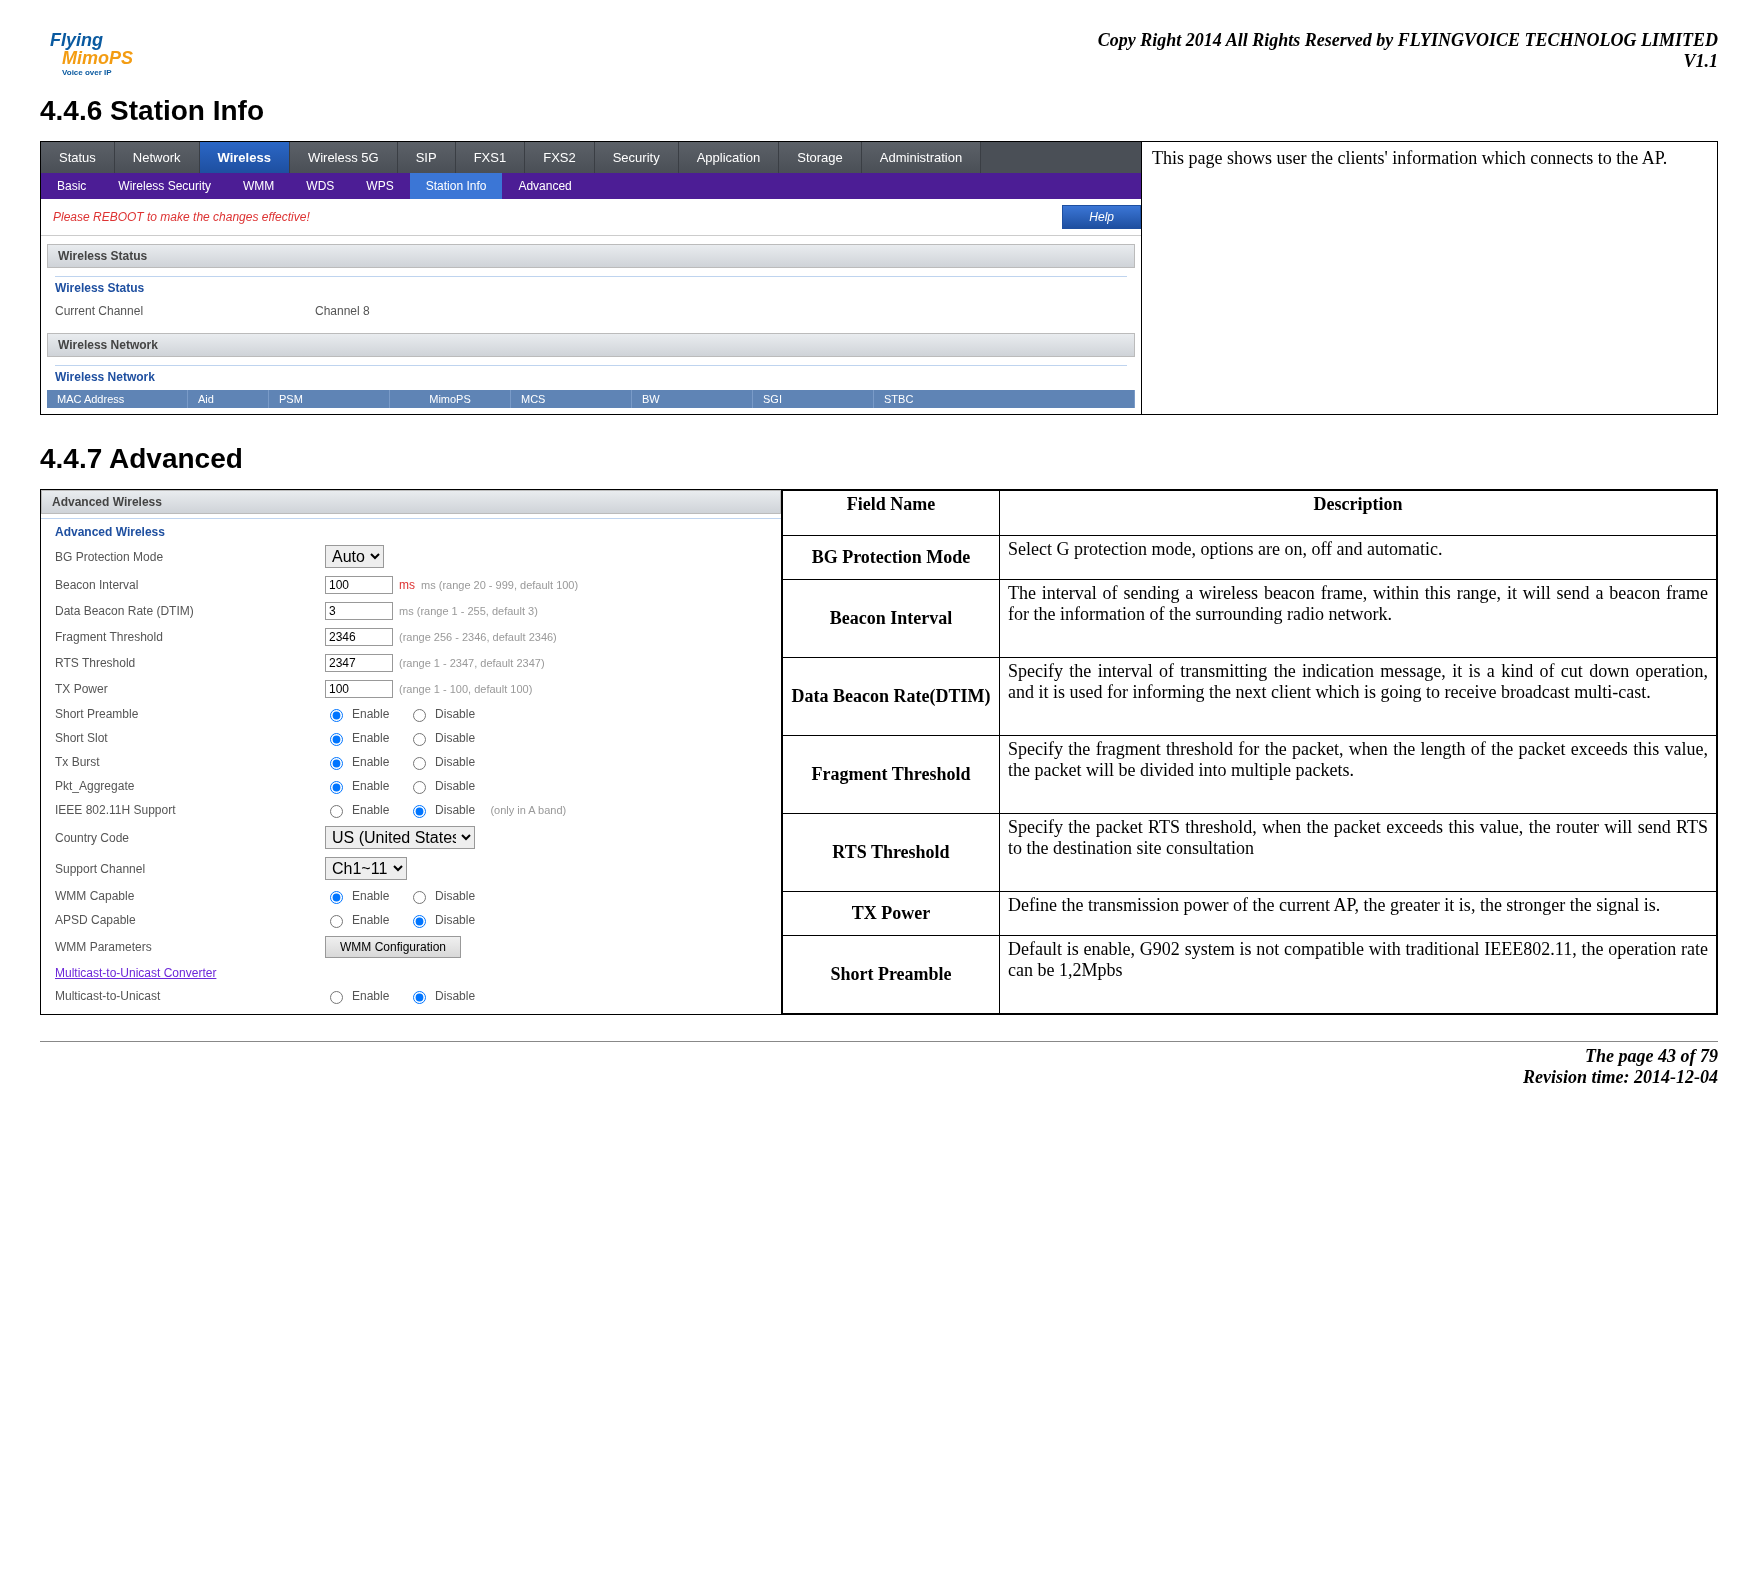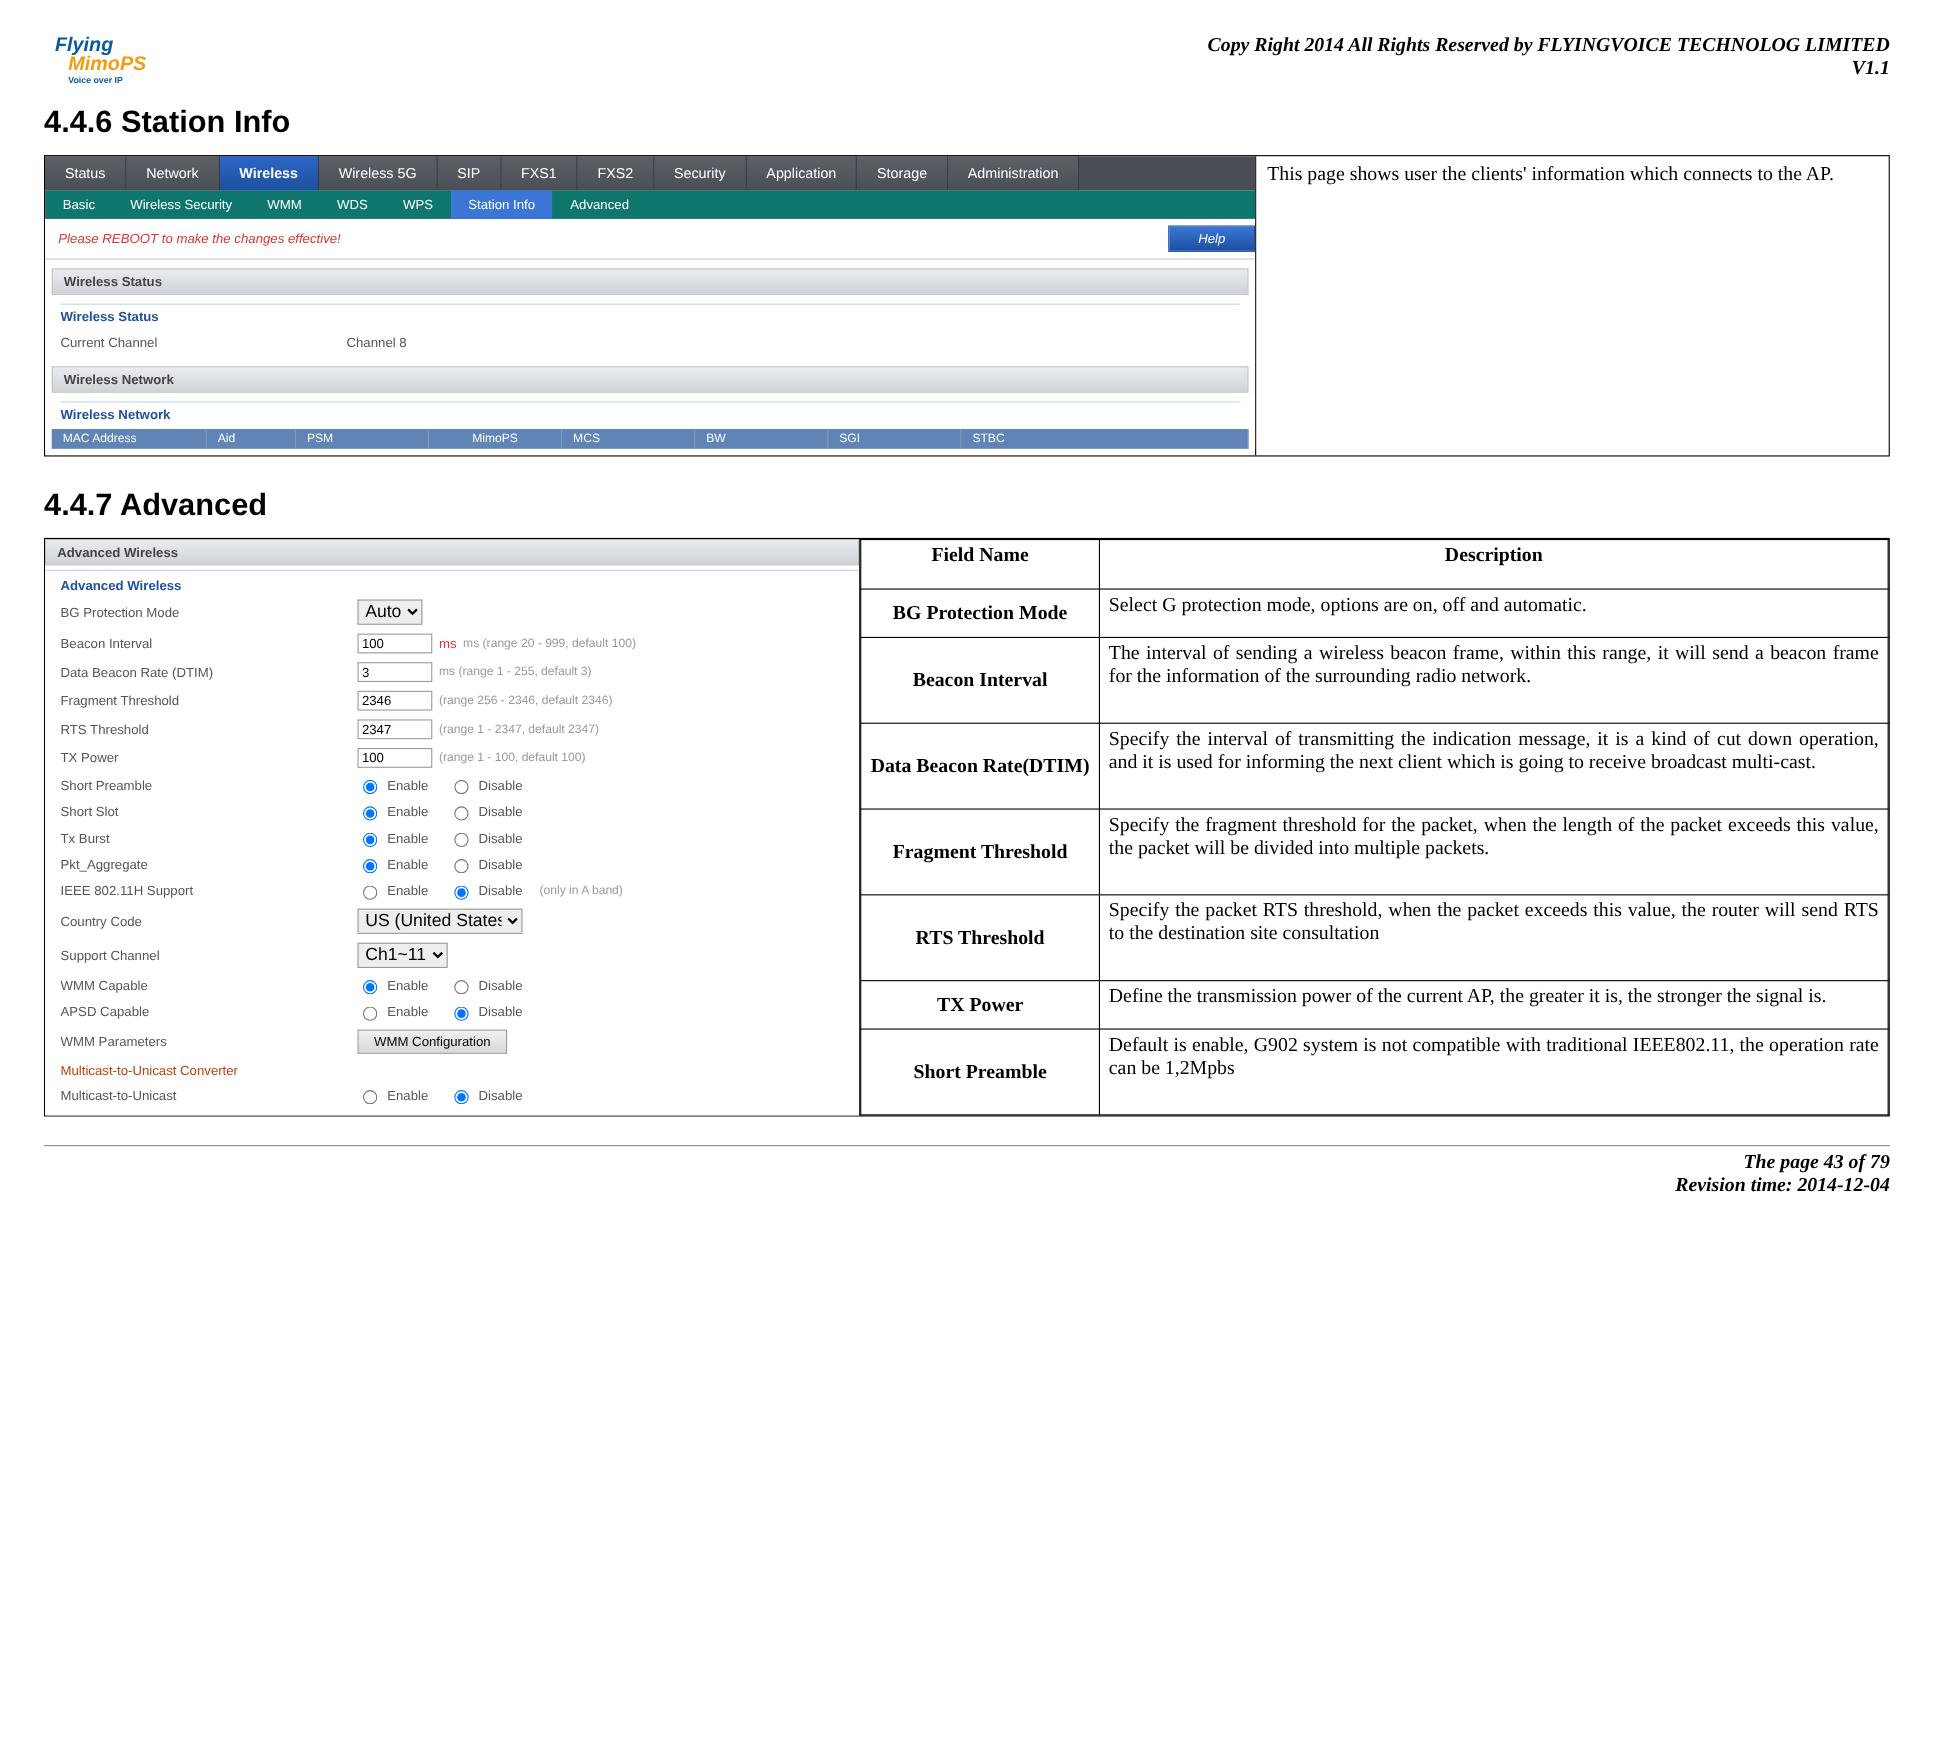--- a/index.html
+++ b/index.html
@@ -64,21 +64,21 @@
     font-size: 13px;
     border-right: 1px solid #3a3e44;
     background: linear-gradient(#5c6168,#4a4f56);
   }
   .nav-tabs .tab.active {
     background: linear-gradient(#2b67c6,#1e4fa0);
     font-weight: bold;
   }
   .sub-tabs {
     display:flex;
-    background:#0f766e;
+    background:#4c1d95;
   }
   .sub-tabs .stab {
     padding:6px 16px;
     color:#fff;
     font-size:12px;
   }
   .sub-tabs .stab.active {
     background:#3b76d6;
   }
   .reboot-bar {
@@ -352,21 +352,21 @@
         </div>
 
       <div class="adv-row">
           <span class="lbl">WMM Parameters</span>
         <span class="ctrl">
             <button class="btn-wmm">WMM Configuration</button>
           </span>
         </div>
 
       <div class="adv-row">
-          <span class="lbl" style="color:#c2410c;">Multicast-to-Unicast Converter</span>
+          <span class="lbl" style="color:#6d28d9;text-decoration:underline;">Multicast-to-Unicast Converter</span>
         </div>
 
       <div class="adv-row" style="padding-bottom:10px;">
           <span class="lbl">Multicast-to-Unicast</span>
         <span class="ctrl"><input type="radio" style=""><span>Enable</span>&nbsp;&nbsp;<input type="radio" checked="" style=""><span>Disable</span></span>
         </div>
     </div>
   </div>
 
   <div class="right-col-446">

